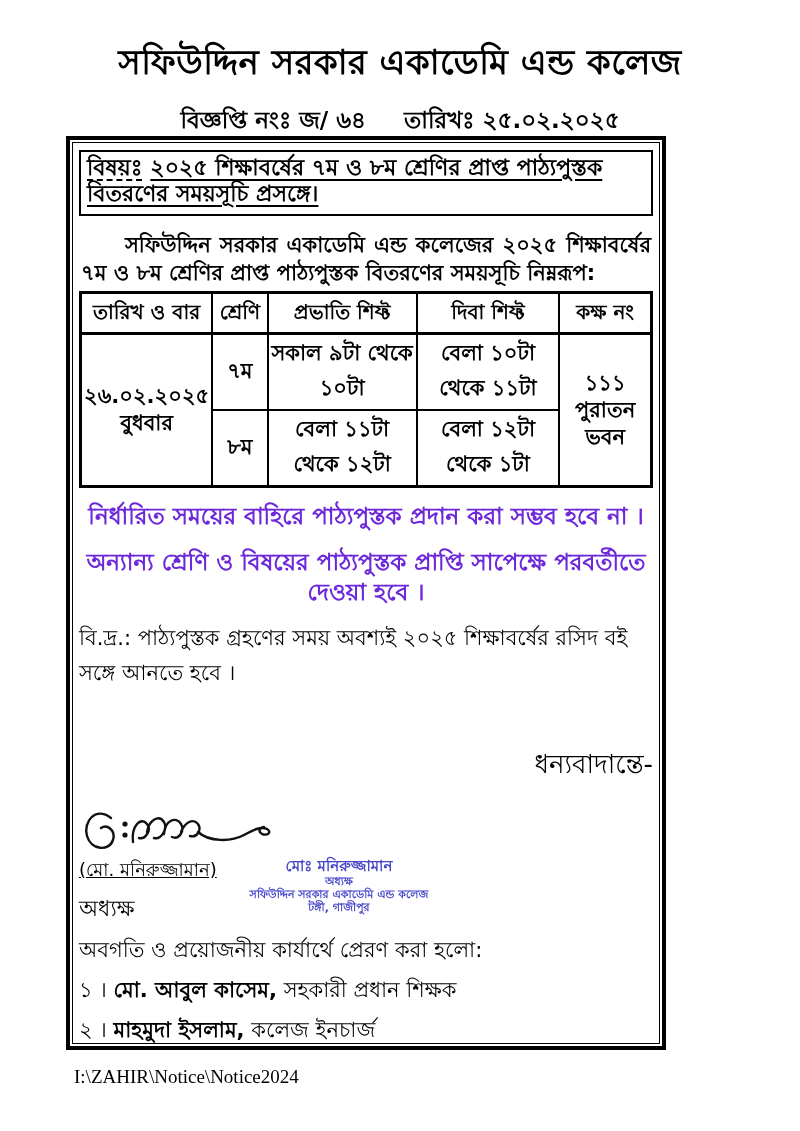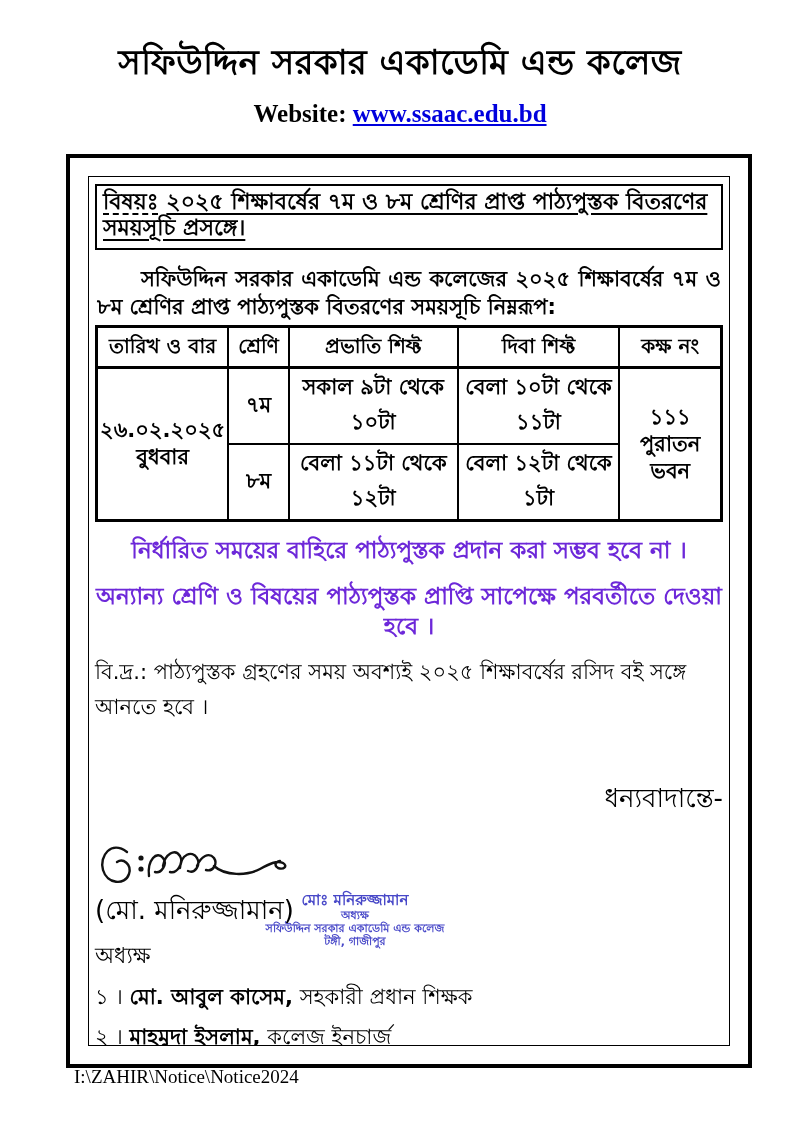--- a/index.html
+++ b/index.html
@@ -15,22 +15,22 @@
   .notice-line { margin-top:9px; font-size:23px; font-weight:bold; }
   .notice-line .sep { display:inline-block; width:38px; }
   .website-line {
     margin-top:7px; font-family:"Liberation Serif", serif;
     font-size:25px; font-weight:bold;
   }
   .website-link { color:#0000dd; text-decoration:underline; }
 
   
   .main-box {
-    position:absolute; left:66px; top:154px; width:686px; height:914px;
-    border:4px solid #000; box-sizing:border-box; padding:18px; background:#fff;
+    position:absolute; left:66px; top:136px; width:600px; height:914px;
+    border:4px solid #000; box-sizing:border-box; padding:2px; background:#fff;
   }
   .main-box-inner {
     border:1px solid #000; width:100%; height:100%;
     box-sizing:border-box; padding:7px 6px; overflow:hidden;
   }
 
   
   .subject-box {
     border:2px solid #000; padding:3px 6px 6px 6px;
     font-size:22px; font-weight:bold; line-height:1.2;
@@ -59,21 +59,21 @@
     margin-top:14px; color:#6d28d9; font-weight:bold; font-size:23px;
     text-align:center; line-height:1.3;
   }
   .note { margin-top:14px; font-size:21px; }
 
   
   .closing { margin-top:52px; font-size:21px; }
   .thanks { font-size:26px;text-align:right; }
   .sig-svg { display:block; margin:14px 0 0 2px; }
   .sig-row { position:relative; margin-top:-4px; }
-  .sig-name { font-size:26px; }
+  .sig-name { font-size:18px;text-decoration:underline; }
   .sig-title { font-size:22px; margin-top:4px; }
   .stamp {
     position:absolute; left:140px; top:2px; width:240px;
     color:#4848c8; text-align:center; line-height:1.18;
   }
   .stamp-line-lg { font-size:15px; font-weight:bold;text-align:center; }
   .stamp-line-sm { font-size:11px; font-weight:bold; }
 
   
   .distribution { margin-top:6px; font-size:21px; }
@@ -88,20 +88,23 @@
     font-family:"Liberation Serif", serif; font-size:19px;
   }
 </style>
 </head>
 <body>
 
 <div class="page">
 
   <div class="header">
     <div class="title">সফিউদ্দিন সরকার একাডেমি এন্ড কলেজ</div>
+    <div class="notice-line">
+      <span>বিজ্ঞপ্তি নংঃ  জ/ ৬৪</span><span class="sep"></span><span>তারিখঃ ২৫.০২.২০২৫</span>
+    </div>
     <div class="website-line">
       <span>Website:</span>
       <span class="website-link">www.ssaac.edu.bd</span>
     </div>
   </div>
 
   <div class="main-box">
     <div class="main-box-inner">
 
       <div class="subject-box">
@@ -175,20 +178,21 @@
           <div class="stamp">
             <div class="stamp-line-lg">মোঃ মনিরুজ্জামান</div>
             <div class="stamp-line-sm">অধ্যক্ষ</div>
             <div class="stamp-line-sm">সফিউদ্দিন সরকার একাডেমি এন্ড কলেজ</div>
             <div class="stamp-line-sm">টঙ্গী, গাজীপুর</div>
           </div>
         </div>
       </div>
 
       <div class="distribution">
+        <div class="dist-heading">অবগতি ও প্রয়োজনীয় কার্যার্থে প্রেরণ করা হলো:</div>
         <div class="dist-item">
           <span>১ ।</span>
           <span class="dist-name">মো. আবুল কাসেম,</span>
           <span class="dist-role">সহকারী প্রধান শিক্ষক</span>
         </div>
         <div class="dist-item">
           <span>২ ।</span>
           <span class="dist-name">মাহমুদা ইসলাম,</span>
           <span class="dist-role">কলেজ ইনচার্জ</span>
         </div>

